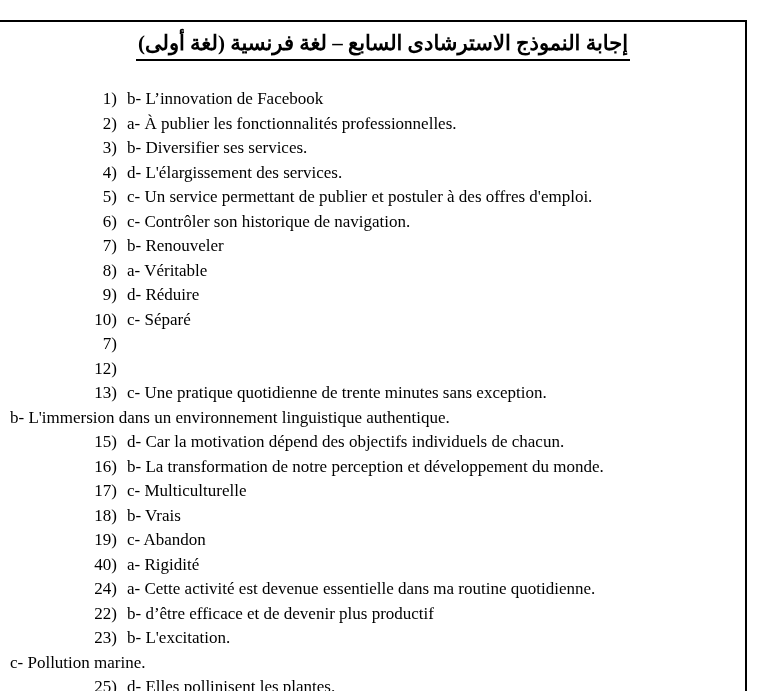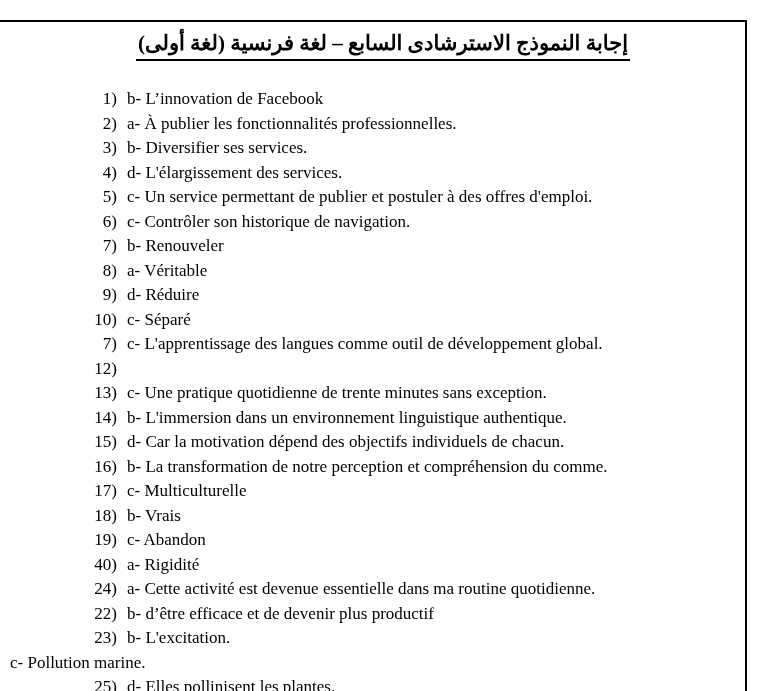--- a/index.html
+++ b/index.html
@@ -110,40 +110,38 @@
     <div class="row">
       <span class="num">9)</span>
       <span class="txt">d- Réduire</span>
     </div>
     <div class="row">
       <span class="num">10)</span>
       <span class="txt">c- Séparé</span>
     </div>
     <div class="row">
       <span class="num">7)</span>
-      <span class="txt">c- L'apprentissage des langues comme outil de développement global.</span>
     </div>
     <div class="row">
       <span class="num">12)</span>
     </div>
     <div class="row">
       <span class="num">13)</span>
       <span class="txt">c- Une pratique quotidienne de trente minutes sans exception.</span>
     </div>
     <div class="row">
-      <span class="num">14)</span>
       <span class="txt">b- L'immersion dans un environnement linguistique authentique.</span>
     </div>
     <div class="row">
       <span class="num">15)</span>
       <span class="txt">d- Car la motivation dépend des objectifs individuels de chacun.</span>
     </div>
     <div class="row">
       <span class="num">16)</span>
-      <span class="txt">b- La transformation de notre perception et compréhension du comme.</span>
+      <span class="txt">b- La transformation de notre perception et développement du monde.</span>
     </div>
     <div class="row">
       <span class="num">17)</span>
       <span class="txt">c- Multiculturelle</span>
     </div>
     <div class="row">
       <span class="num">18)</span>
       <span class="txt">b- Vrais</span>
     </div>
     <div class="row">

